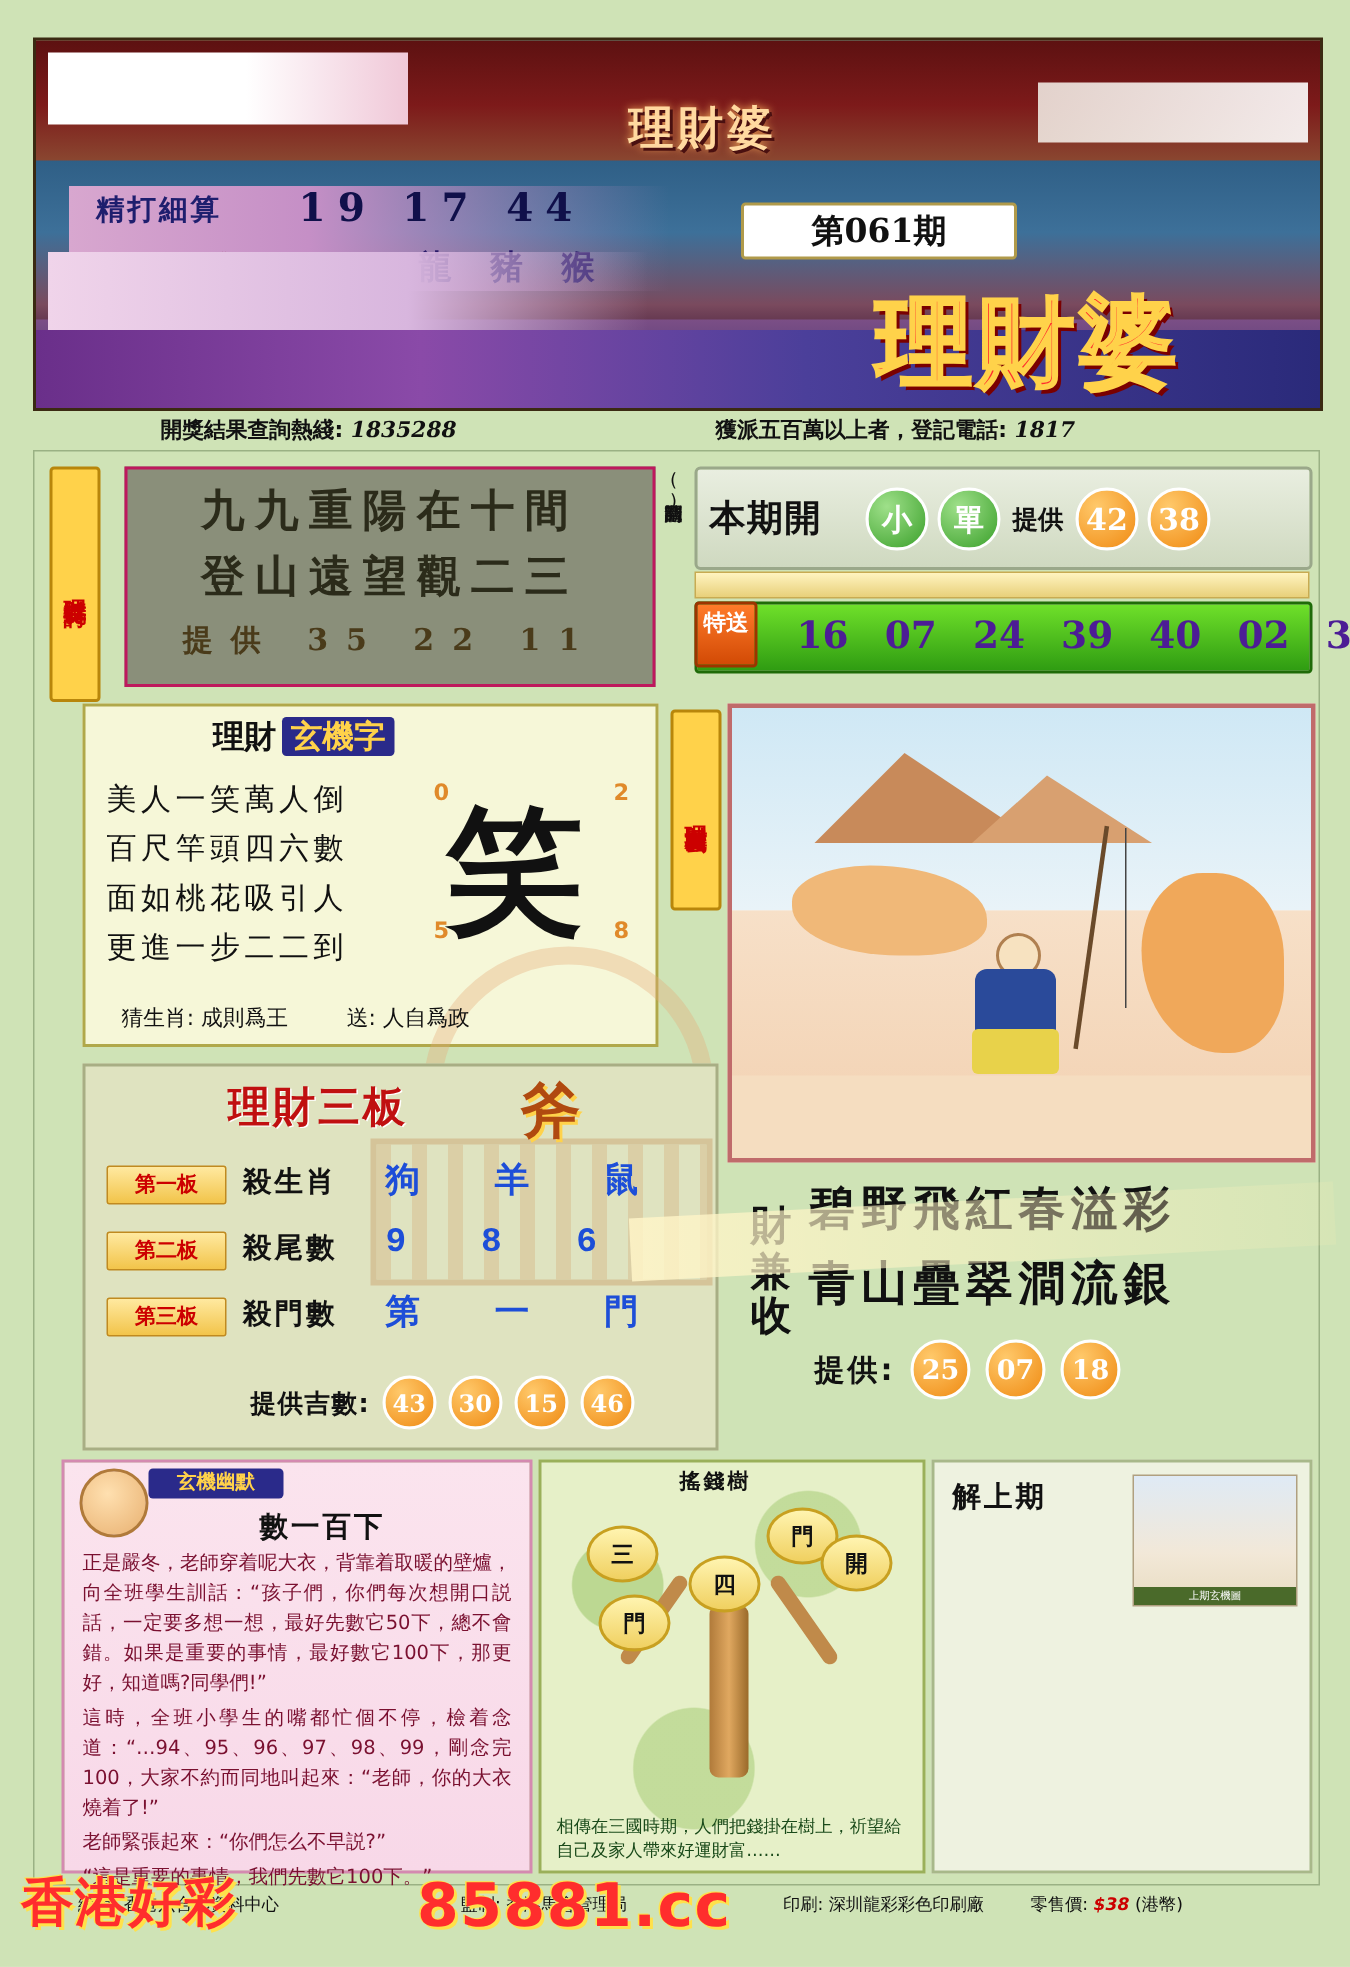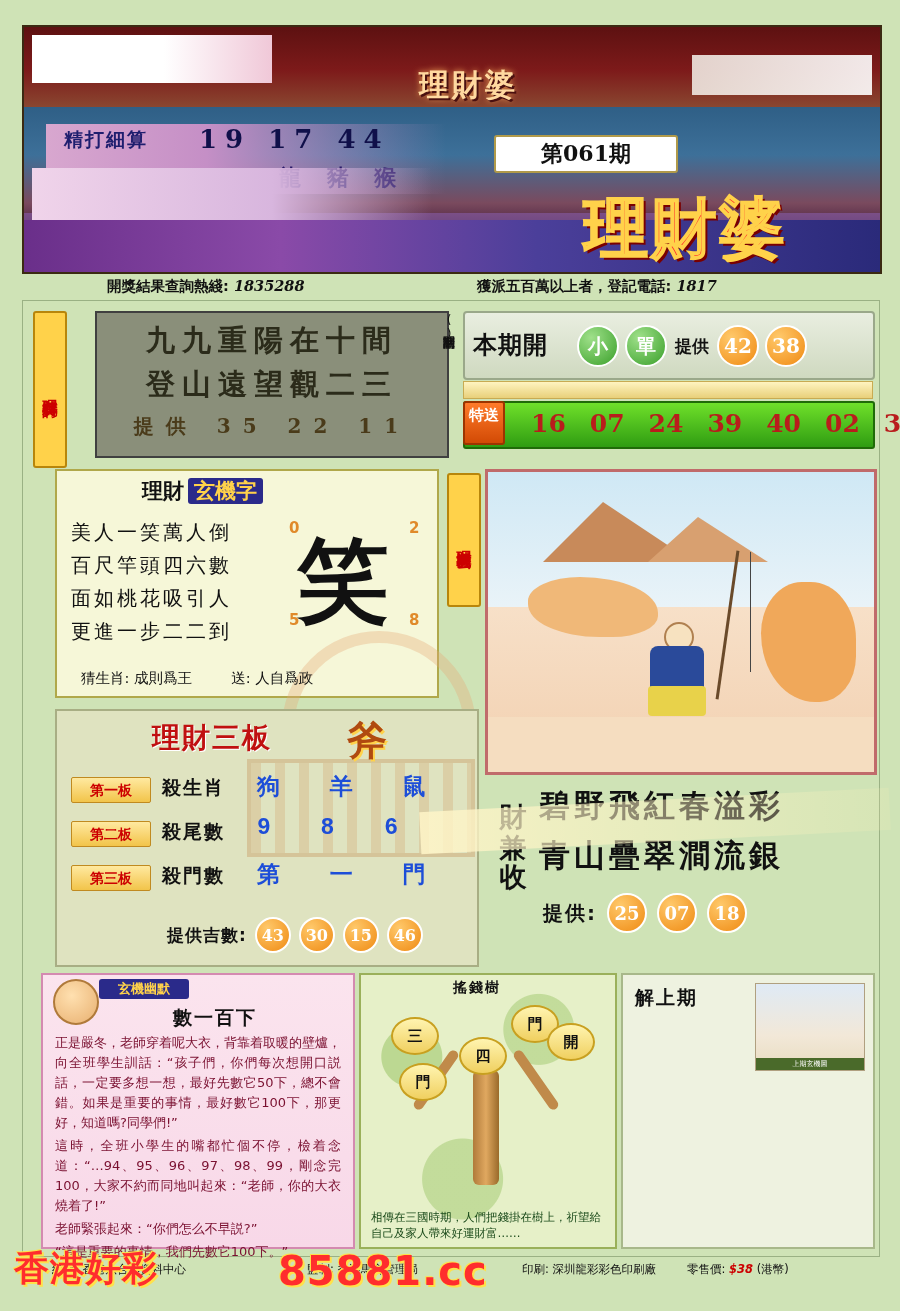--- a/index.html
+++ b/index.html
@@ -92,22 +92,22 @@
     background:#cfe3b6;border:1px solid #9ab184;
   }
   
   .vtab{
     position:absolute;width:30px;
     background:#ffd24a;border:2px solid #b8860b;border-radius:3px;
     color:#c00;font-weight:bold;font-size:15px;text-align:center;
     line-height:18px;padding:5px 0;letter-spacing:1px;
   }
   .poem-box{
-    position:absolute;left:72px;top:10px;width:350px;height:143px;
-    background:#8a8f7a;border:2px solid #404040;
+    position:absolute;left:60px;top:10px;width:350px;height:143px;
+    background:#8a8f7a;border:2px solid #be185d;
   }
   .poem-line{
     text-align:center;color:#2b2b1a;font-weight:bold;
     font-family:"DejaVu Serif","Liberation Serif",serif;
     letter-spacing:7px;
   }
   .poem-1{font-size:29px;margin-top:8px;}
   .poem-2{font-size:29px;margin-top:4px;}
   .poem-3{font-size:20px;margin-top:8px;color:#4a3b1a;letter-spacing:12px;}
   .poem-side{
@@ -142,21 +142,21 @@
     position:absolute;left:440px;top:100px;width:42px;height:44px;
     background:linear-gradient(180deg,#ff7b2a,#d24a05);
     border:2px solid #9c3400;border-radius:3px;
     color:#fff;font-weight:bold;font-size:15px;text-align:center;line-height:18px;padding-top:3px;
     box-sizing:border-box;
   }
   .special-nums{
     position:absolute;left:496px;top:100px;width:350px;height:44px;
     display:flex;align-items:center;justify-content:space-between;
     padding:0 12px;box-sizing:border-box;
-    font-size:25px;font-weight:bold;color:#b91c1c;
+    font-size:25px;font-weight:bold;color:#4c1d95;
     font-family:"DejaVu Serif","Liberation Serif",serif;
     gap:24px;
   }
   .gold-strip{
     position:absolute;left:440px;top:80px;width:408px;height:16px;
     background:linear-gradient(180deg,#fff4c0,#e8d07a);
     border:1px solid #c8ab52;
   }
   
   .xuanji-box{

